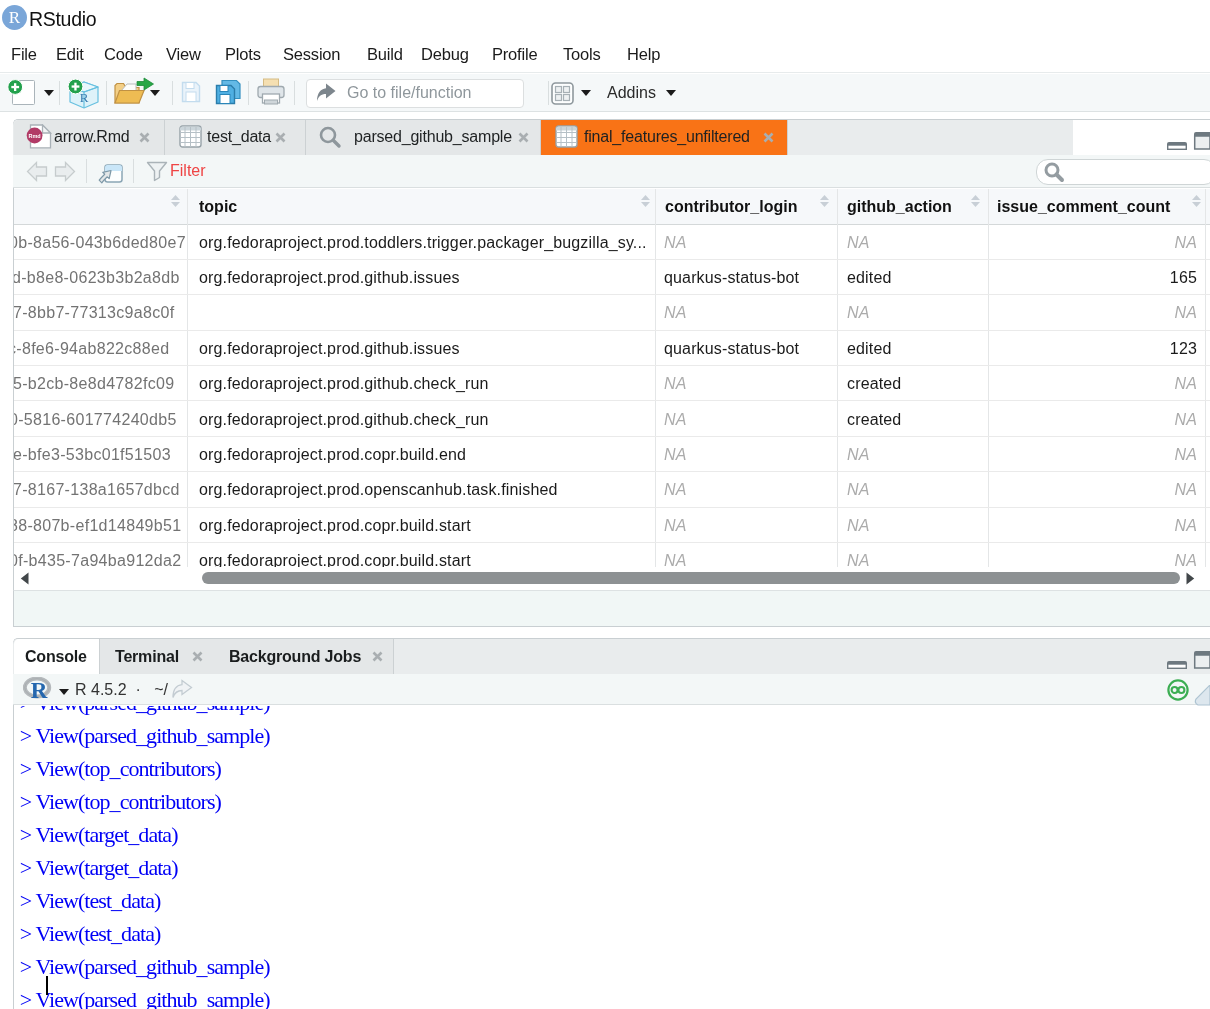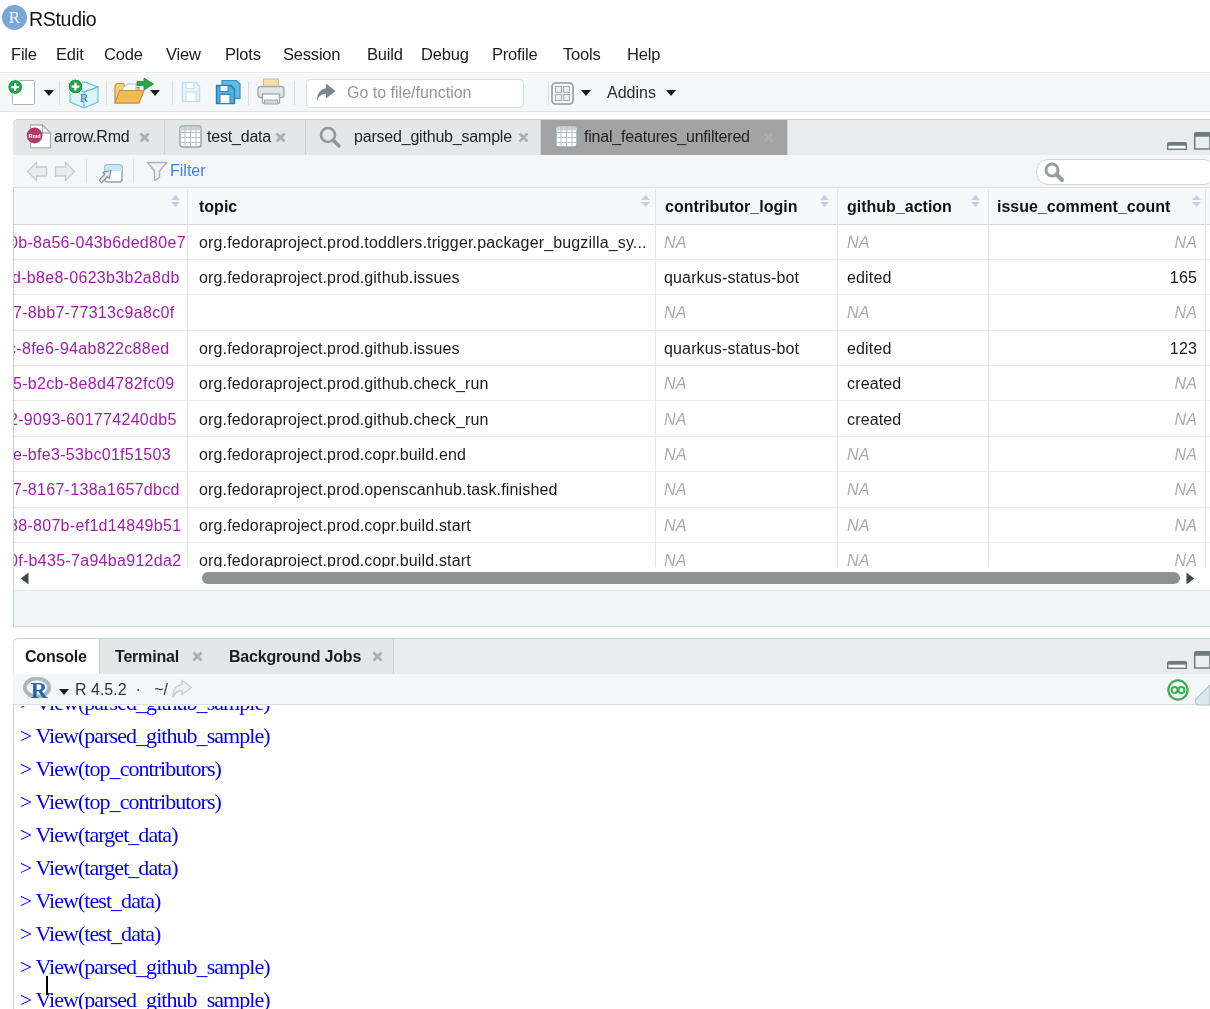--- a/index.html
+++ b/index.html
@@ -20,40 +20,40 @@
 
 #toolbar { left:0; top:74px; width:1210px; height:38px; background:#f5f8f9; border-bottom:1px solid #dde2e3; }
 .tsep { position:absolute; top:81px; width:1px; height:24px; background:#d9dedf; }
 .ddarrow { position:absolute; width:0; height:0; border-left:5px solid transparent; border-right:5px solid transparent; border-top:6px solid #1b1b1b; }
 #gotobox { left:306px; top:79px; width:218px; height:29px; background:#fff; border:1px solid #dcdfe0; border-radius:4px; }
 #gototext { left:347px; top:84px; font-size:16px; color:#8f979c; }
 #addins { left:607px; top:84px; font-size:16px; color:#2b2b2b; }
 
 
 #srcpane { left:13px; top:119px; width:1197px; height:508px; background:#fff; border-left:1px solid #c9cfd2; border-top:1px solid #c9cfd2; border-bottom:1px solid #c9cfd2; border-top-left-radius:5px; }
-#srctabs { left:13px; top:120px; width:1197px; height:35px; background:#e9eced; border-top-left-radius:5px; }
+#srctabs { left:13px; top:120px; width:1060px; height:35px; background:#e9eced; border-top-left-radius:5px; }
 .tab { position:absolute; top:0; height:35px; background:#e4e7e8; border-right:1px solid #ccd1d3; }
-.tab.active { background:#a3a3a3; }
+.tab.active { background:#f97316; }
 .tab .lbl { position:absolute; top:8px; font-size:16px; color:#1e2122; letter-spacing:-0.2px; }
 .tclose-svg { position:absolute; top:12px; }
 
 
 #filterbar { left:13px; top:155px; width:1197px; height:33px; background:#f3f7f7; border-bottom:1px solid #dadfe0; }
 #searchbox { left:1036px; top:158.5px; width:180px; height:26px; background:#fff; border:1px solid #cfd5d6; border-radius:12px; }
 
 
 #tablearea { left:14px; top:189px; width:1196px; height:378px; background:#fff; overflow:hidden; }
 #thead { position:absolute; left:0; top:0; width:1196px; height:36px; background:#f6f8fa; border-bottom:1px solid #d4d8d9; }
 .th { position:absolute; top:9px; font-size:16px; font-weight:bold; color:#111; letter-spacing:0px; }
 .colb { position:absolute; top:0; width:1px; height:378px; background:#e4e6e7; }
 .row { position:absolute; left:0; width:1196px; height:35.4px; border-bottom:1px solid #eaeaea; }
 .cell { position:absolute; top:9.2px; font-size:16px; color:#1b1b1b; letter-spacing:0.15px; white-space:nowrap; }
 .na { color:#ababab; font-style:italic; }
 .num { text-align:right; }
-.rowname { position:absolute; left:0; top:9.2px; width:172px; overflow:hidden; font-size:16px; color:#a21caf; letter-spacing:0.3px; white-space:nowrap; }
+.rowname { position:absolute; left:0; top:9.2px; width:172px; overflow:hidden; font-size:16px; color:#737373; letter-spacing:0.3px; white-space:nowrap; }
 .sortarr { position:absolute; width:9px; height:12px; }
 
 
 #hscroll { left:14px; top:567px; width:1196px; height:23px; background:#fff; }
 #hthumb { left:202px; top:572px; width:978px; height:12px; border-radius:6px; background:#8d9193; }
 
 
 #showbar { left:13px; top:590px; width:1197px; height:37px; background:#f1f7f6; border-top:1px solid #dde2e3; border-bottom:1px solid #c9cfd2; border-left:1px solid #c9cfd2; }
 #showtext { left:19px; top:602px; font-size:16px; color:#3c4043; letter-spacing:0.3px; }
 
@@ -247,21 +247,21 @@
   <svg class="abs" style="left:96px;top:160px" width="28" height="24" viewBox="0 0 28 24">
     <rect x="9" y="5" width="17" height="17" rx="2.5" fill="#fdfefe" stroke="#8ba6b5" stroke-width="1.5"></rect>
     <path d="M9 7.5 a2.5 2.5 0 0 1 2.5-2.5 h12 a2.5 2.5 0 0 1 2.5 2.5 v3.5 h-17 Z" fill="#c9e6f8"></path>
     <path d="M15 10.5 L6.8 12.3 L8.7 14.2 C6 16.8 4.5 18.4 3.2 20.2 L5.8 22.8 C7.3 20.7 8.8 19.2 11.3 16.8 L13.2 18.7 Z" fill="#e3e7e8" stroke="#7d98a7" stroke-width="1.2" stroke-linejoin="round"></path>
   </svg>
   <div class="abs tsep" style="left:133px; top:159px"></div>
 
   <svg class="abs" style="left:146px;top:161px" width="22" height="21" viewBox="0 0 22 21">
     <path d="M1.5 1.5 H20.5 L13.5 10 L13.5 16.5 L8.5 19.5 L8.5 10 Z" fill="#eef2f3" stroke="#aab3b8" stroke-width="1.4" stroke-linejoin="round"></path>
   </svg>
-  <div class="abs" style="left:170px; top:162px; font-size:16px; color:#3b82f6;">Filter</div>
+  <div class="abs" style="left:170px; top:162px; font-size:16px; color:#ef4444;">Filter</div>
   <div class="abs" id="searchbox"></div>
   <svg class="abs" style="left:1043px;top:161px" width="22" height="22" viewBox="0 0 22 22">
     <circle cx="9" cy="9" r="6" fill="none" stroke="#949ca1" stroke-width="3"></circle>
     <line x1="13.5" y1="13.5" x2="19" y2="19" stroke="#949ca1" stroke-width="4" stroke-linecap="round"></line>
   </svg>
 
   <div class="abs" id="tablearea">
     <div id="thead">
       <span class="th" style="left:185px">topic</span>
       <span class="th" style="left:651px">contributor_login</span>
@@ -322,21 +322,21 @@
       <div class="cell num" style="left:983px;width:200px">123</div>
     </div>
     <div class="row" style="top:177.1px">
       <div class="rowname"><span style="margin-left:-1px">5-b2cb-8e8d4782fc09</span></div>
       <div class="cell" style="left:185px">org.fedoraproject.prod.github.check_run</div>
       <div class="cell na" style="left:650px">NA</div>
       <div class="cell" style="left:833px">created</div>
       <div class="cell na num" style="left:983px;width:200px">NA</div>
     </div>
     <div class="row" style="top:212.5px">
-      <div class="rowname"><span style="margin-left:-5px">2-9093-601774240db5</span></div>
+      <div class="rowname"><span style="margin-left:-5px">0-5816-601774240db5</span></div>
       <div class="cell" style="left:185px">org.fedoraproject.prod.github.check_run</div>
       <div class="cell na" style="left:650px">NA</div>
       <div class="cell" style="left:833px">created</div>
       <div class="cell na num" style="left:983px;width:200px">NA</div>
     </div>
     <div class="row" style="top:247.9px">
       <div class="rowname"><span style="margin-left:-1px">e-bfe3-53bc01f51503</span></div>
       <div class="cell" style="left:185px">org.fedoraproject.prod.copr.build.end</div>
       <div class="cell na" style="left:650px">NA</div>
       <div class="cell na" style="left:833px">NA</div>

